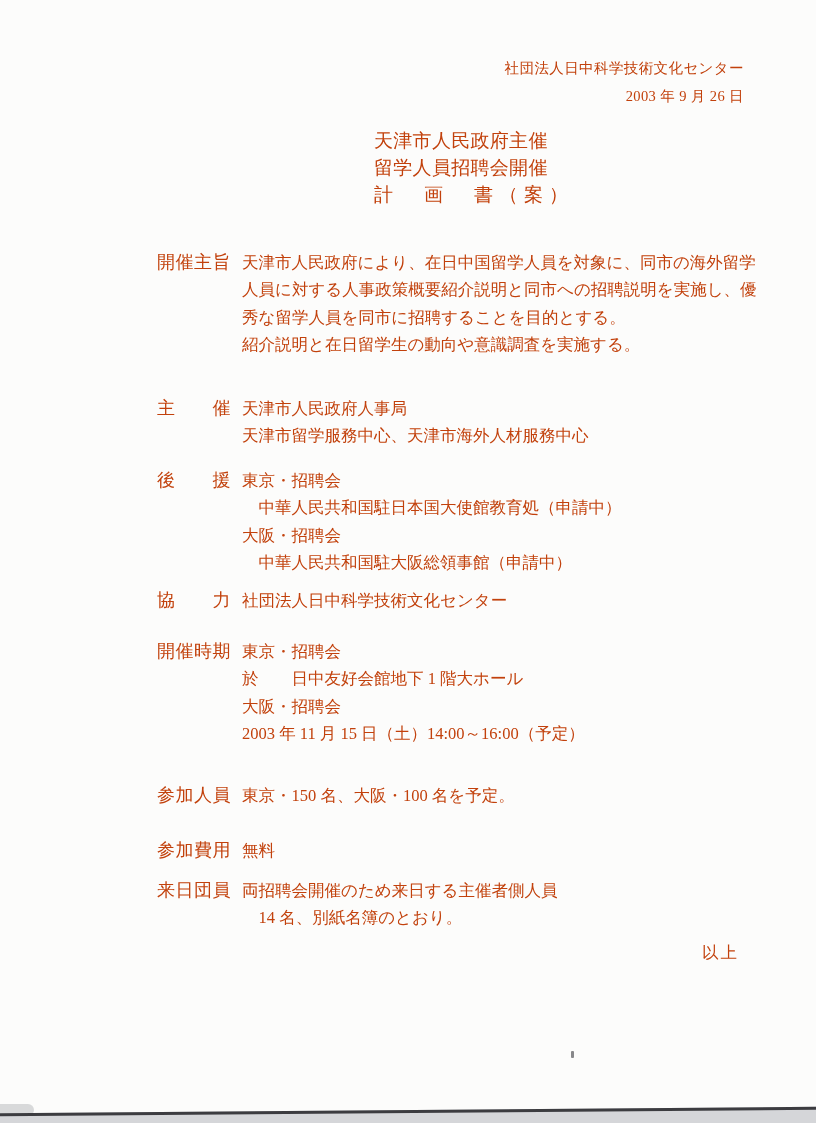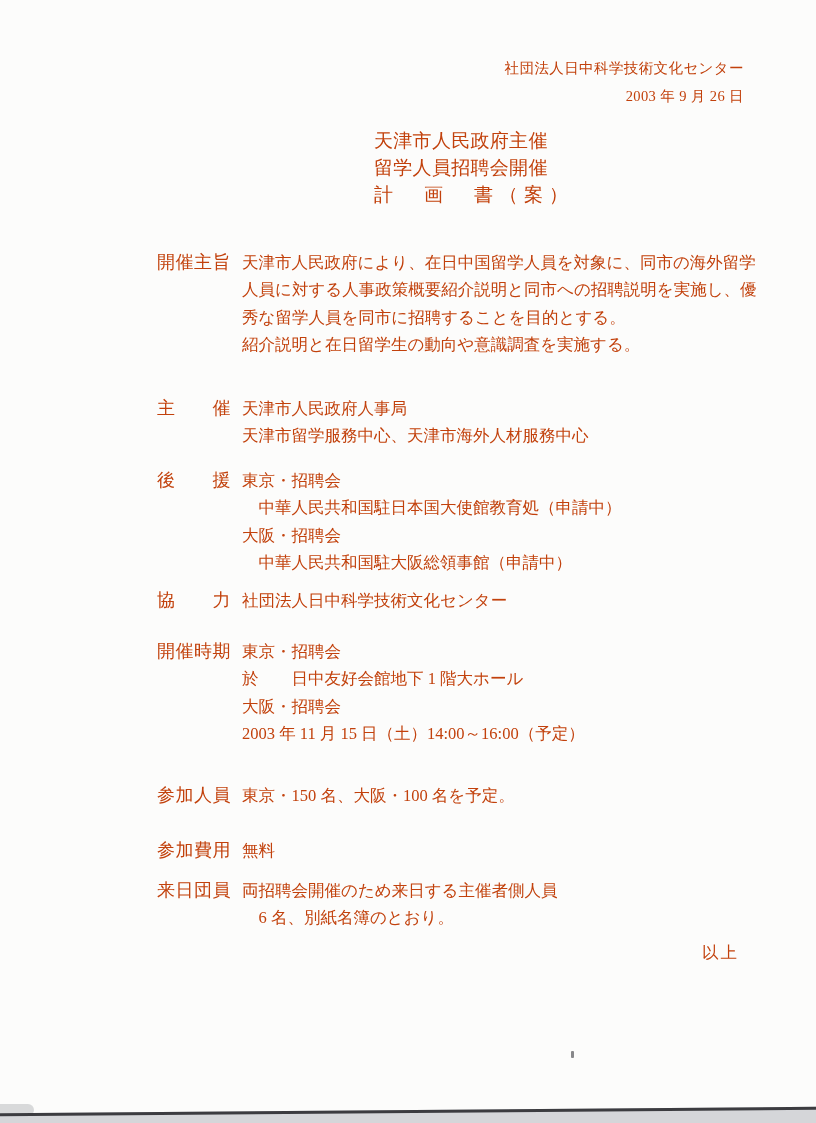--- a/index.html
+++ b/index.html
@@ -160,21 +160,21 @@
     <span class="sec-label">参加費用</span>
     <div class="sec-lines">
       <div class="sec-line">無料</div>
     </div>
   </div>
 
   <div class="section" style="top:877px">
     <span class="sec-label">来日団員</span>
     <div class="sec-lines">
       <div class="sec-line">両招聘会開催のため来日する主催者側人員</div>
-      <div class="sec-line">　6 名、別紙名簿のとおり。</div>
+      <div class="sec-line">　14 名、別紙名簿のとおり。</div>
     </div>
   </div>
 
   <div class="closing">以上</div>
 
   <div class="scan-speck"></div>
   <div class="scan-corner"></div>
   <div class="scan-edge"></div>
 
 </div>

